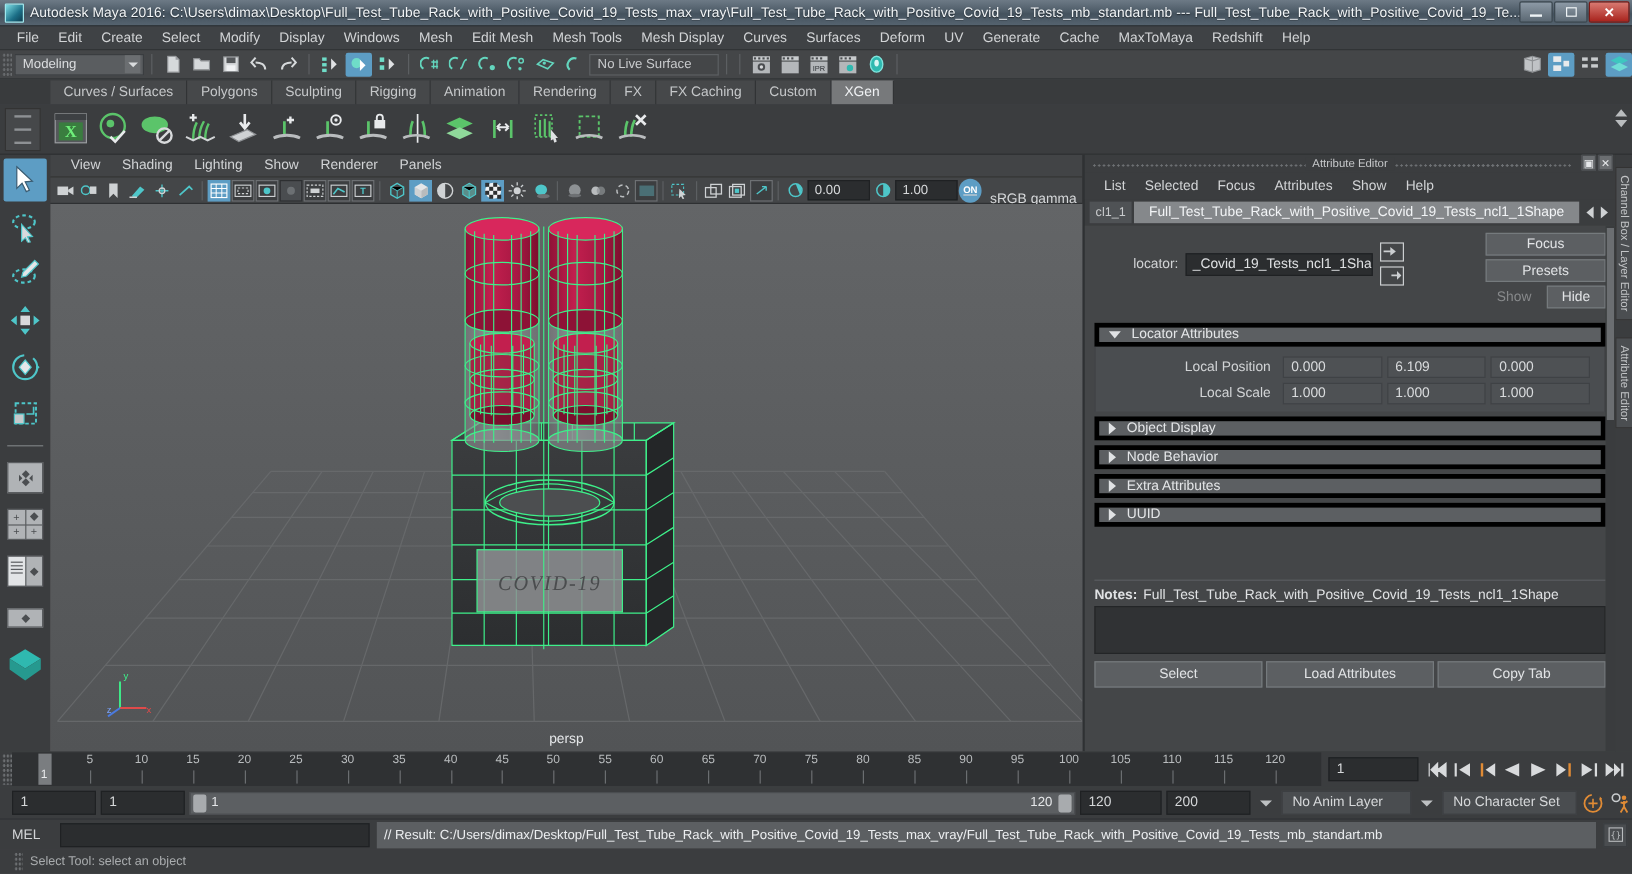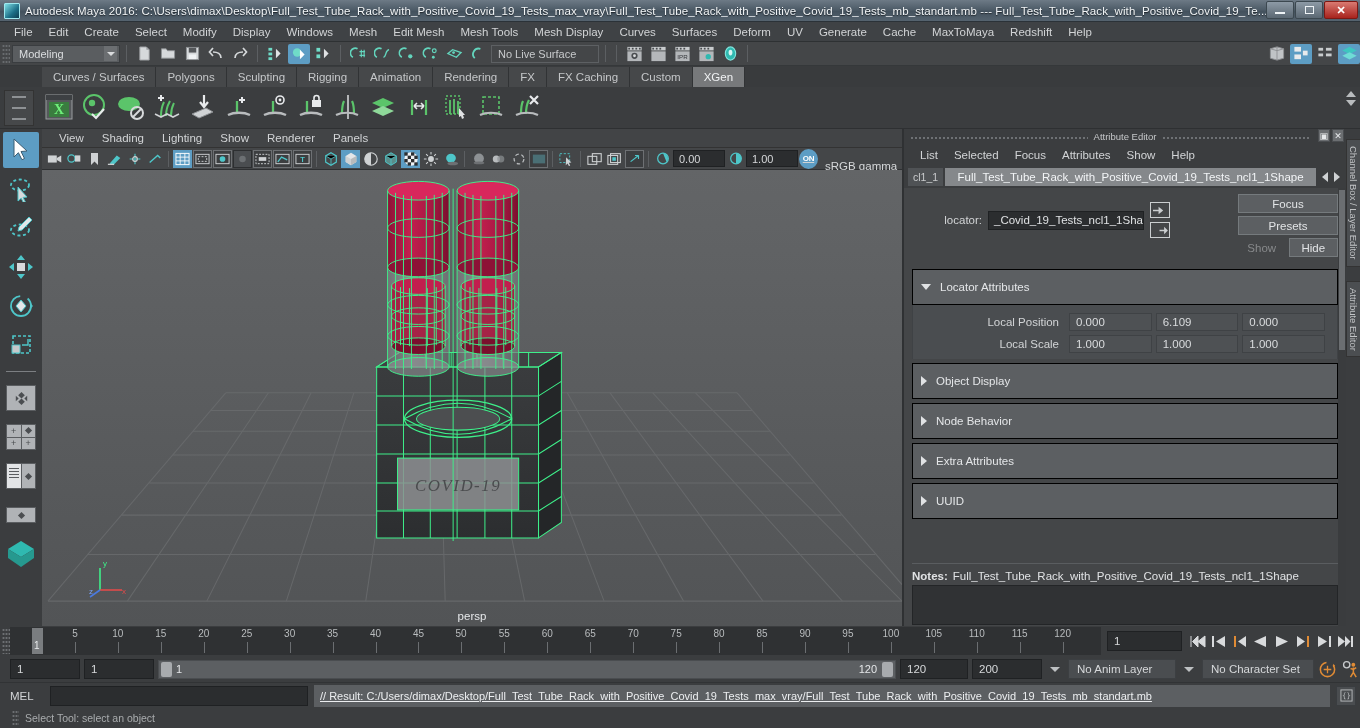--- a/index.html
+++ b/index.html
@@ -174,22 +174,22 @@
     background:#2b2d2f; border:1px solid #1f2123; color:#dfe1e3; font-size:11.5px;
     height:19px; display:flex; align-items:center; padding-left:5px; overflow:hidden; white-space:nowrap;
   }
   .iconbtn-sm { width:20px; height:16px; border:1.5px solid #cbced0; position:relative; background:transparent;}
   .btn3d {
     background:#5c5f62; border:1px solid #757A7D; color:#e2e4e6; font-size:11.5px;
     display:flex; align-items:center; justify-content:center; height:19px;
   }
   .btn3d.ghost { background:transparent; border:none; color:#87898b;}
   .section-hdr {
-    height:36px; background:#5c5f62; display:flex; align-items:center; gap:9px; padding-left:8px;
-    color:#e4e6e8; font-size:11.5px; margin-top:4px; border:1px solid #000000;
+    height:20px; background:#5c5f62; display:flex; align-items:center; gap:9px; padding-left:8px;
+    color:#e4e6e8; font-size:11.5px; margin-top:4px; border:4px solid #000000;
   }
   .tri-d { width:0;height:0;border-left:5px solid transparent;border-right:5px solid transparent;border-top:6px solid #e0e2e4;}
   .tri-r { width:0;height:0;border-top:5px solid transparent;border-bottom:5px solid transparent;border-left:6px solid #e0e2e4;}
   .attr-row { display:flex; align-items:center; gap:4px; margin-top:4px; }
   .attr-lbl { width:152px; text-align:right; color:#d2d4d6; font-size:11.5px; padding-right:6px;}
   .attr-val { flex:1 1 0; background:#4e5154; border:1px solid #3f4245; color:#dadcde; font-size:11.5px;
      height:18px; display:flex; align-items:center; padding-left:6px;}
   .ae-notes { margin-top:14px; border-top:1px solid #5a5d60; padding-top:6px; }
   .notes-line { display:flex; gap:5px; font-size:11.5px; color:#e0e2e4; }
   .notes-line b { font-weight:bold; }
@@ -236,21 +236,21 @@
                display:flex; align-items:center; padding:0 8px; white-space:nowrap;}
   .tri-sm { width:0;height:0;border-left:5px solid transparent;border-right:5px solid transparent;
             border-top:5px solid #bdc0c2; margin:0 4px;}
 
   
   .cmdrow { height: 26px; flex: 0 0 26px; background: #3b3d3f; display:flex; align-items:center; gap:6px;
             padding-left:10px; border-top:1px solid #313335;}
   .mel-lbl { color:#d2d4d6; font-size:11.5px; width:34px;}
   .mel-input { width: 258px; height:20px; background:#2b2d2f; border:1px solid #1f2123; flex:0 0 258px;}
   .result-bar { flex:1 1 auto; height:22px; background:#5c5f62; color:#eceef0; font-size:11px;
-      display:flex; align-items:center; padding-left:6px; overflow:hidden; white-space:nowrap;text-decoration:underline;}
+      display:flex; align-items:center; padding-left:6px; overflow:hidden; white-space:nowrap;}
   .script-btn { width:20px;height:20px;background:#4a4d50;border:1px solid #3a3d40; color:#d0d2d4;
       font-size:10px; display:flex;align-items:center;justify-content:center; margin-right:4px; flex:0 0 20px;}
   .helprow { height: 20px; flex: 0 0 20px; background: #3b3d3f; display:flex; align-items:center; padding-left:12px;}
   .helprow .txt { font-size: 10.5px; color: #a9acae; }
   .hgrip { width:7px; height:16px; background:
      radial-gradient(circle, #6c6f72 1px, transparent 1.2px) 0 0/3px 4px; margin-right:6px; flex:0 0 7px;}
 </style>
 </head>
 <body>
 

